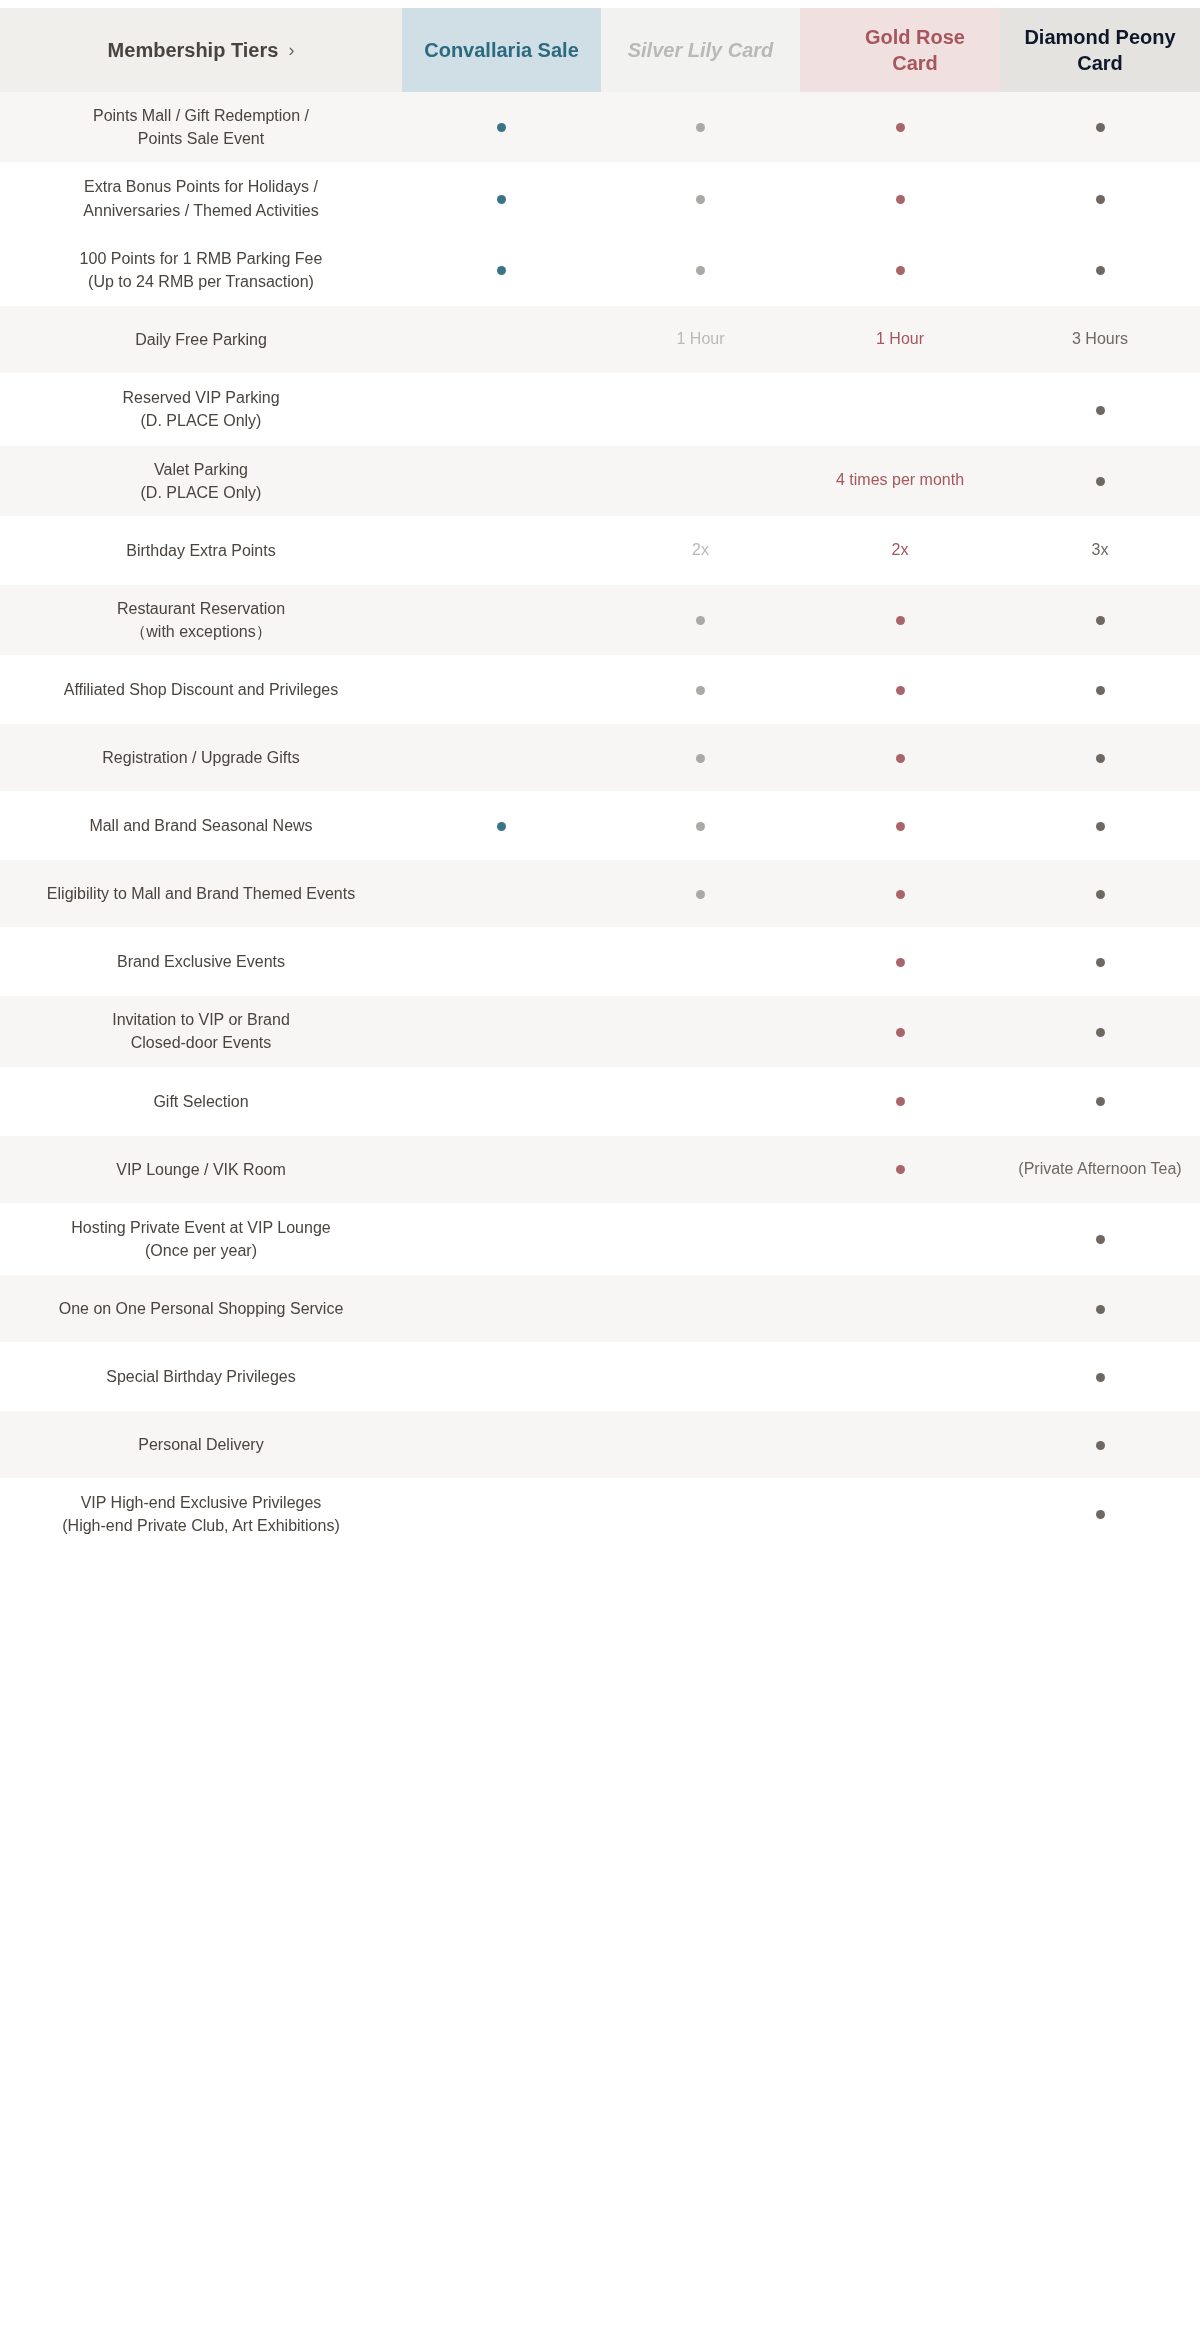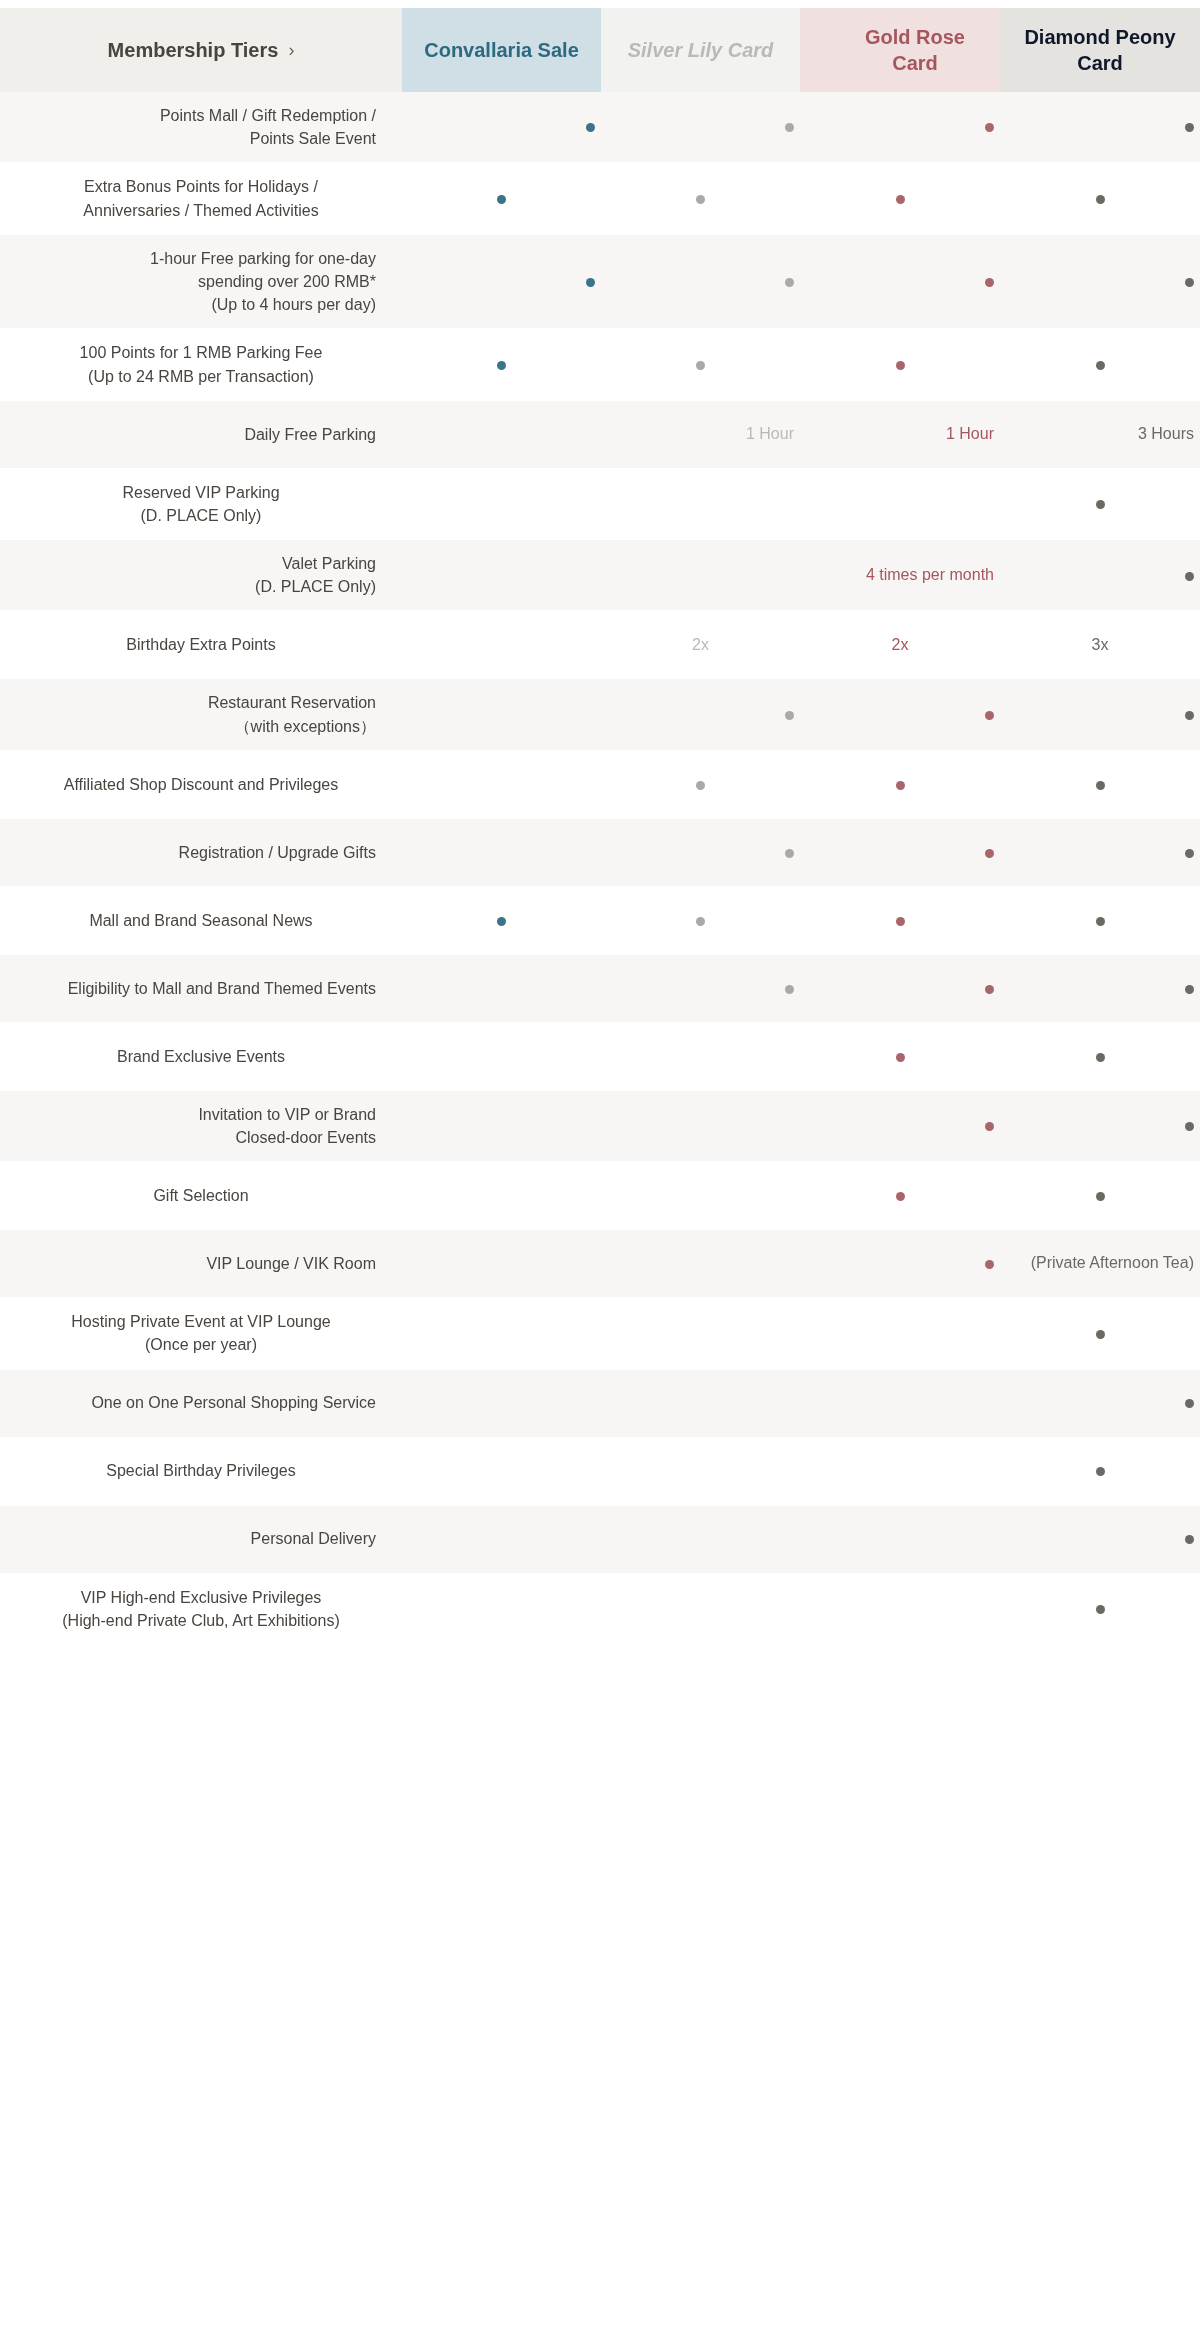--- a/index.html
+++ b/index.html
@@ -53,21 +53,21 @@
   th.hdr-c4 { background: #e4e3e0; color: #0f172a; }
 
   
   tbody td {
     border-bottom: 1px solid #ffffff;
     vertical-align: middle;
     text-align: center;
     height: 68px;
     padding: 10px 6px;
   }
-  tbody tr.odd td  { background: #f7f6f4; text-align: right; }
+  tbody tr.odd td  { background: #f7f6f4; }
   tbody tr.even td { background: #ffffff; }
 
   td.label {
     color: #4a443f;
     font-size: 16px;
     line-height: 1.45;
     text-align: center;
     padding: 12px 26px;
   }
 
@@ -119,27 +119,20 @@
           <td><span class="dot c3"></span></td>
           <td><span class="dot c4"></span></td>
         </tr>
         <tr class="even">
           <td class="label">Extra Bonus Points for Holidays /<br>Anniversaries / Themed Activities</td>
           <td><span class="dot c1"></span></td>
           <td><span class="dot c2"></span></td>
           <td><span class="dot c3"></span></td>
           <td><span class="dot c4"></span></td>
         </tr>
-        <tr class="odd">
-          <td class="label">1-hour Free parking for one-day<br>spending over 200 RMB*<br>(Up to 4 hours per day)</td>
-          <td><span class="dot c1"></span></td>
-          <td><span class="dot c2"></span></td>
-          <td><span class="dot c3"></span></td>
-          <td><span class="dot c4"></span></td>
-        </tr>
         <tr class="even">
           <td class="label">100 Points for 1 RMB Parking Fee<br>(Up to 24 RMB per Transaction)</td>
           <td><span class="dot c1"></span></td>
           <td><span class="dot c2"></span></td>
           <td><span class="dot c3"></span></td>
           <td><span class="dot c4"></span></td>
         </tr>
         <tr class="odd">
           <td class="label">Daily Free Parking</td>
           <td>

